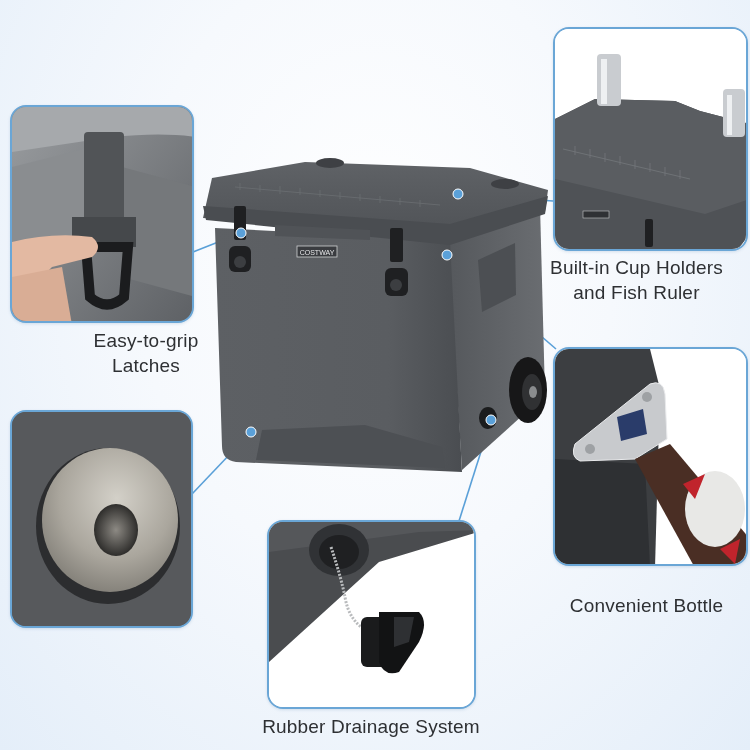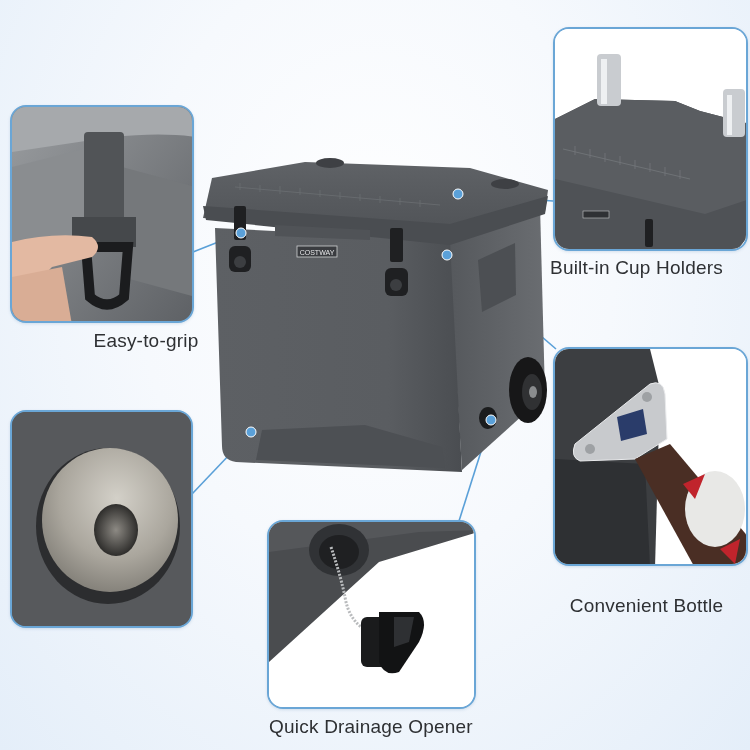--- a/index.html
+++ b/index.html
@@ -134,20 +134,21 @@
     <path d="M110 60 L184 80 L184 190 L110 170 Z" fill="#75787b"></path>
     <rect x="72" y="25" width="40" height="100" rx="4" fill="#515457"></rect>
     <rect x="60" y="110" width="64" height="30" fill="#45484b"></rect>
     <path d="M74 140 L116 140 L112 190 Q95 205 78 190 Z" fill="none" stroke="#1b1c1e" stroke-width="10"></path>
     <path d="M0 135 Q40 125 80 130 Q92 140 80 150 L40 160 L0 200 Z" fill="#e3b9a2"></path>
     <path d="M0 170 L50 160 L60 218 L0 218 Z" fill="#d9ad95"></path>
   </svg>
 </div>
 <div class="caption" style="left:0px;top:328px;width:204px;margin-left:44px;">
   <span>Easy-to-grip</span>
+  <span>Latches</span>
 </div>
 
 <div class="panel" style="left:553px;top:27px;width:195px;height:224px;background:#ffffff;">
   <svg width="195" height="224" viewBox="0 0 195 224">
     <rect width="195" height="224" fill="#ffffff"></rect>
     <path d="M0 90 L40 70 L120 72 L145 82 L195 95 L195 205 L180 224 L0 224 Z" fill="#4f5256"></path>
     <path d="M0 90 L40 70 L120 72 L145 82 L195 95 L195 170 L150 185 L0 150 Z" fill="#5a5d61"></path>
     <g stroke="#74777b" stroke-width="0.8">
       <line x1="8" y1="120" x2="135" y2="150"></line>
       <line x1="20" y1="117" x2="20" y2="126"></line>
@@ -162,20 +163,21 @@
     <rect x="42" y="25" width="24" height="52" rx="4" fill="#c9ccd0"></rect>
     <rect x="46" y="30" width="6" height="45" fill="#eef0f2"></rect>
     <rect x="168" y="60" width="22" height="48" rx="4" fill="#c9ccd0"></rect>
     <rect x="172" y="66" width="5" height="40" fill="#eef0f2"></rect>
     <rect x="28" y="182" width="26" height="7" fill="#2f3134" stroke="#c6c8ca" stroke-width="0.6"></rect>
     <rect x="90" y="190" width="8" height="28" rx="2" fill="#1f2022"></rect>
   </svg>
 </div>
 <div class="caption" style="left:543px;top:255px;width:187px;">
   <span>Built-in Cup Holders</span>
+  <span>and Fish Ruler</span>
 </div>
 
 <div class="panel" style="left:553px;top:347px;width:195px;height:219px;background:#ffffff;">
   <svg width="195" height="219" viewBox="0 0 195 219">
     <rect width="195" height="219" fill="#ffffff"></rect>
     <path d="M0 0 L95 0 L105 40 L100 219 L0 219 Z" fill="#3c3e41"></path>
     <path d="M0 110 L90 115 L95 219 L0 219 Z" fill="#2e3033"></path>
     <path d="M20 95 L95 35 Q108 30 110 45 L112 90 L80 110 L25 112 Q15 108 20 95 Z" fill="#c8cacd" stroke="#e9eaec" stroke-width="1"></path>
     <circle cx="92" cy="48" r="5" fill="#9ea1a4"></circle>
     <circle cx="35" cy="100" r="5" fill="#9ea1a4"></circle>
@@ -221,14 +223,14 @@
     <ellipse cx="70" cy="30" rx="20" ry="17" fill="#1f2022"></ellipse>
     <path d="M62 25 Q72 55 76 75 Q80 100 100 110" stroke="#b9bbbd" stroke-width="3" stroke-dasharray="2 1.5" fill="none"></path>
     <g>
       <rect x="92" y="95" width="30" height="50" rx="6" fill="#1a1b1c"></rect>
       <path d="M110 90 L150 90 Q160 100 150 120 L130 150 Q115 155 110 140 Z" fill="#121314"></path>
       <path d="M125 95 L145 95 L140 120 L125 125 Z" fill="#2e3033"></path>
     </g>
   </svg>
 </div>
 <div class="caption" style="left:240px;top:714px;width:262px;">
-  <span>Quick Drainage Opener</span>
+  <span>Rubber Drainage System</span>
 </div>
 
 </body></html>

